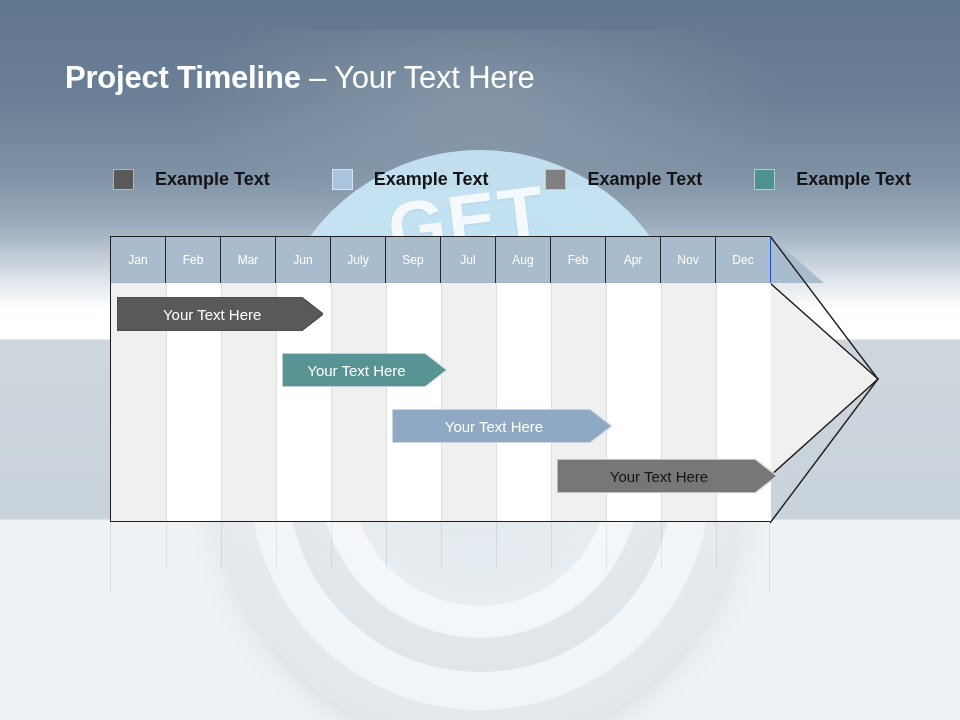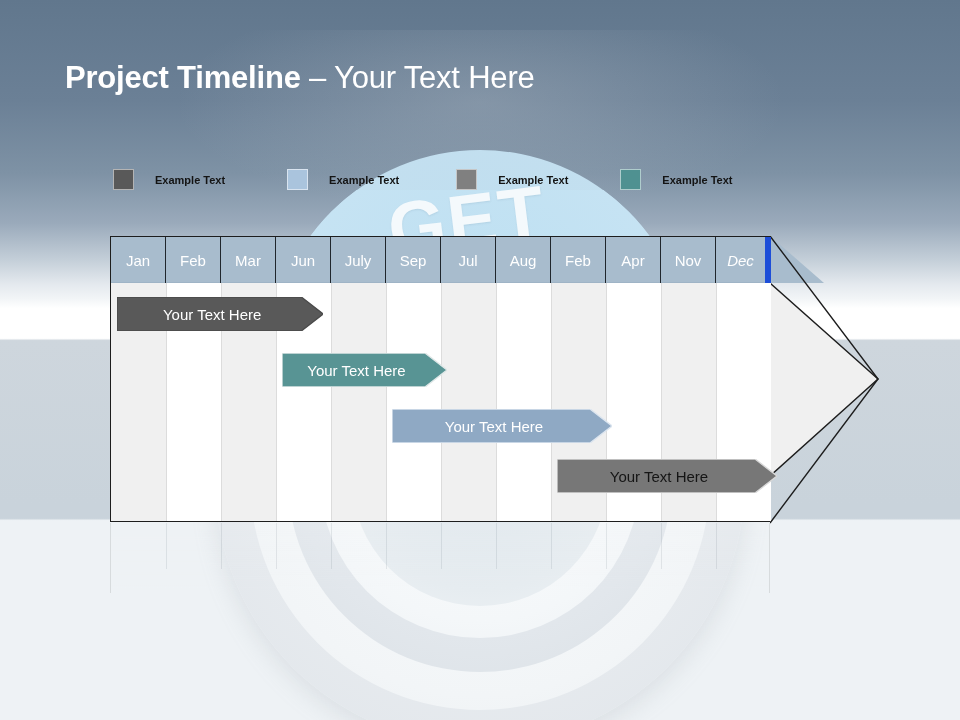--- a/index.html
+++ b/index.html
@@ -115,21 +115,21 @@
     display:flex; align-items:center;
   }
   .legend-item { display:flex; align-items:center; }
   .legend-sw {
     width:21px; height:21px;
     display:inline-block;
     margin-right:9px;
     border:1px solid rgba(255,255,255,.55);
   }
   .legend-label {
-    font-size:11px; font-weight:bold; color:#141414;
+    font-size:18px; font-weight:bold; color:#141414;
     white-space:nowrap;
     padding-left:12px;
   }
 
   
   #chart {
     position:absolute;
     left:110px; top:236px;
     width:660px; height:286px;
     border:1px solid #1d1d1d;
@@ -147,25 +147,25 @@
   }
   .hdr {
     position:absolute; left:0; top:0; height:46px; width:660px;
     display:flex;
     background:#a8bccd;
     border-bottom:1px solid #9fb4c6;
   }
   .hdr-cell {
     width:55px; height:46px;
     display:flex; align-items:center; justify-content:center;
-    font-size:15px; color:#ffffff;
+    font-size:12px; color:#ffffff;
     border-right:1px solid #20262c;
   }
   .hdr-cell:first-child { border-left:none; }
-  .hdr-cell:last-child { border-right:6px solid #1d4ed8;font-style:italic; }
+  .hdr-cell:last-child { border-right:1px solid #1d4ed8; }
 
   
   .tip {
     position:absolute;
     left:770px; top:236px;
     width:112px; height:288px;
     pointer-events:none;
   }
 
   

